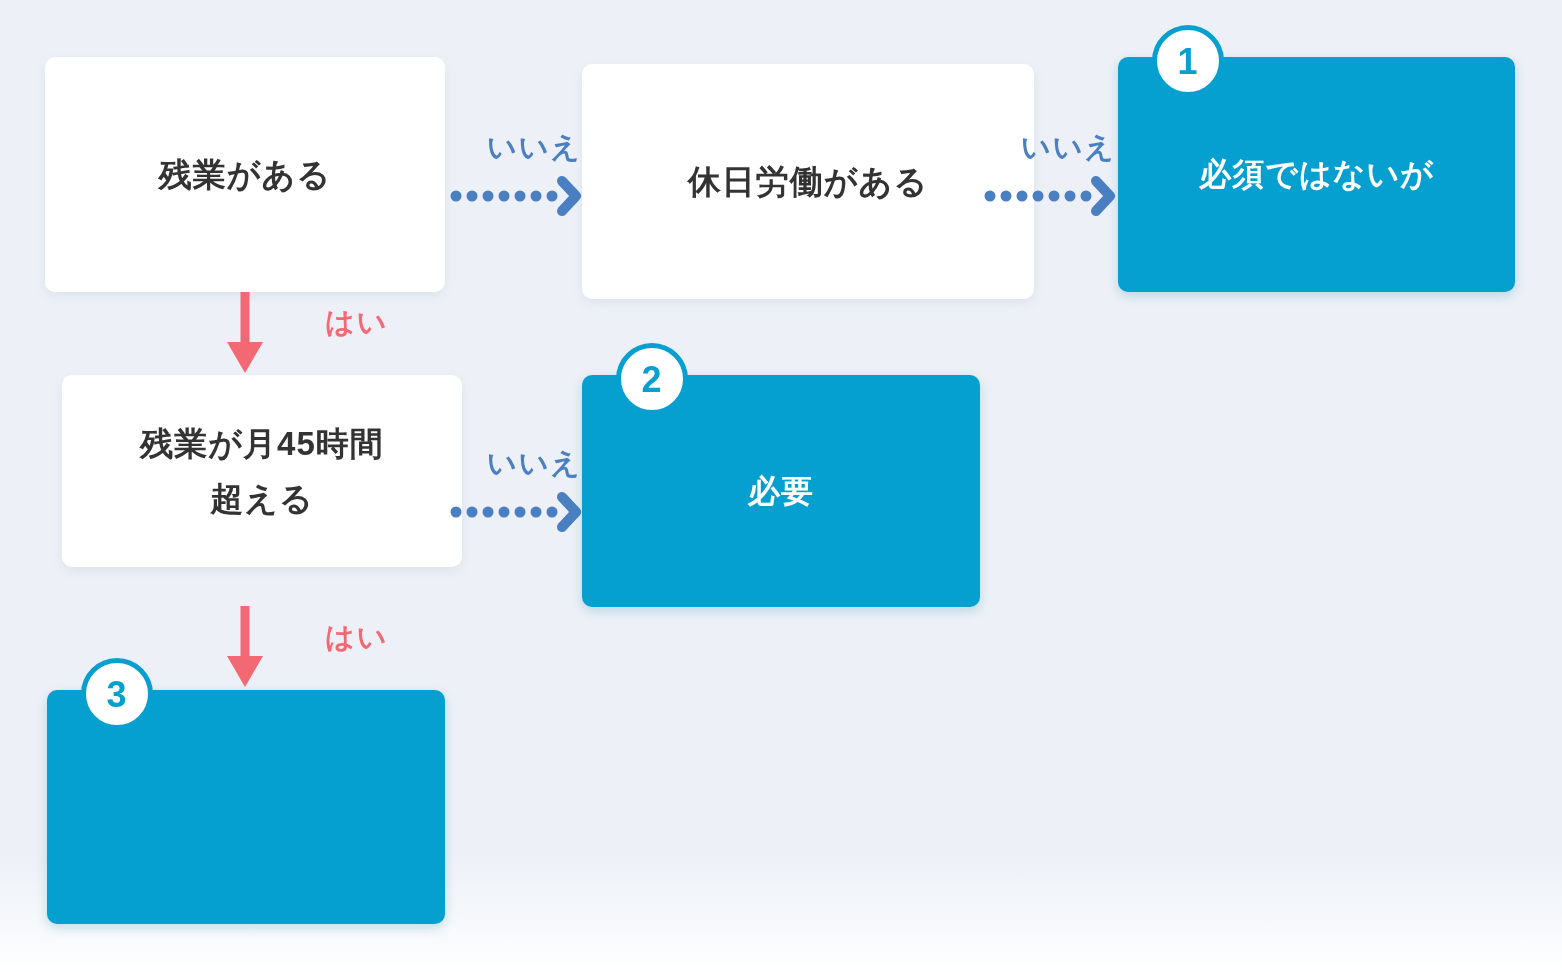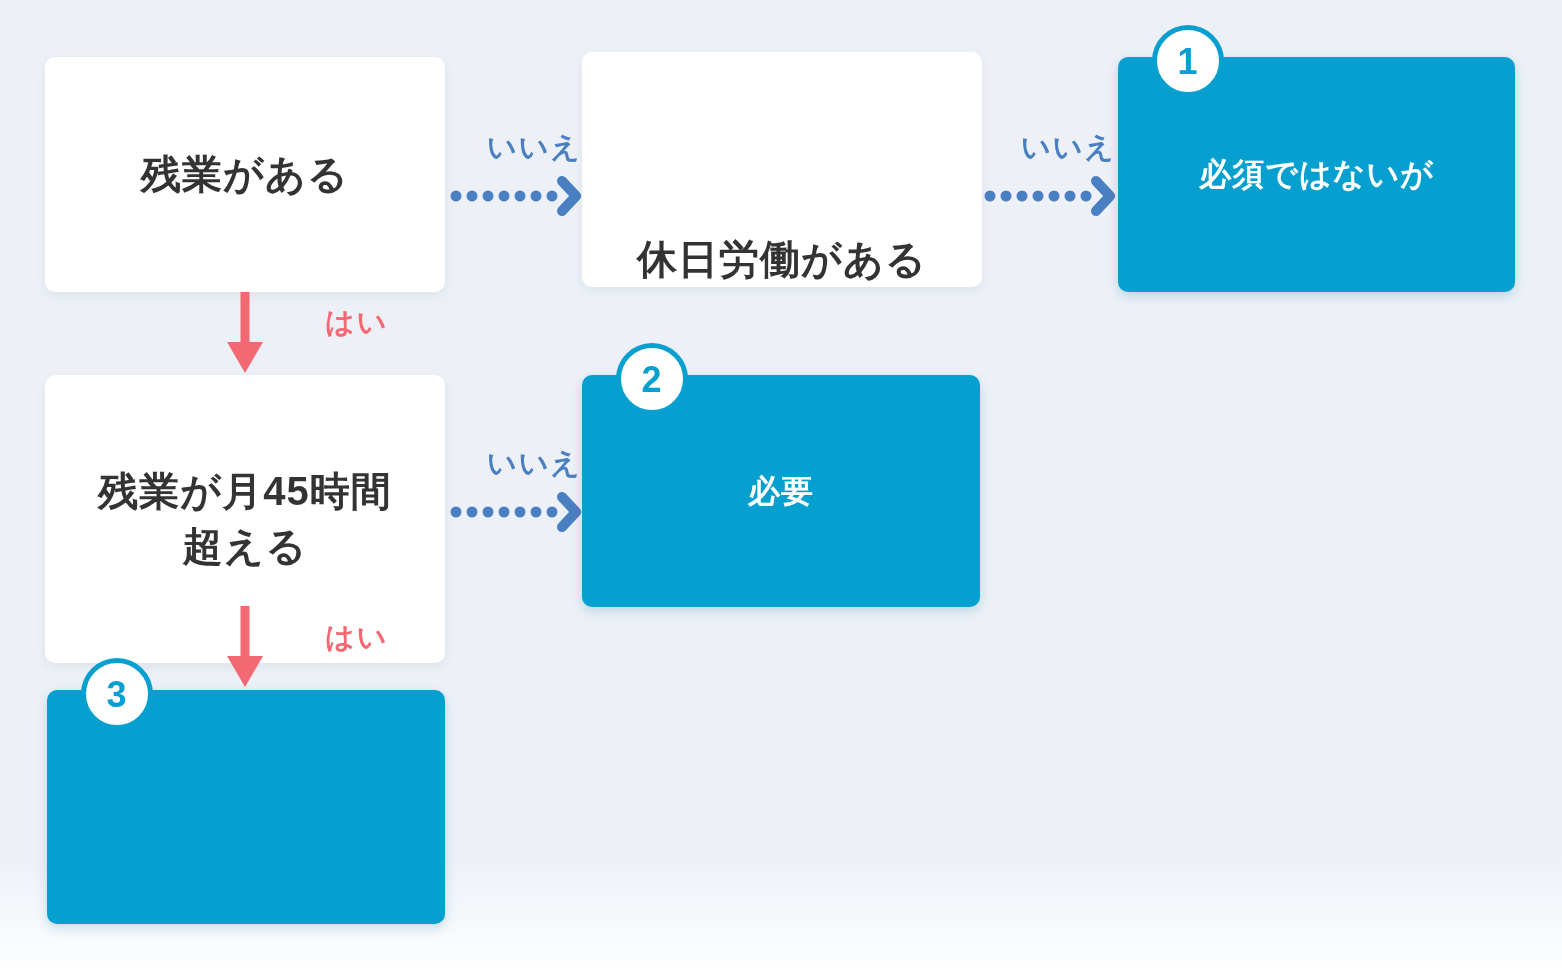--- a/index.html
+++ b/index.html
@@ -20,21 +20,21 @@
     display: flex;
     flex-direction: column;
     align-items: center;
     justify-content: center;
     text-align: center;
   }
   .node.question {
     background: #ffffff;
     box-shadow: 0 4px 12px rgba(40, 70, 110, 0.08);
     color: #333333;
-    font-size: 40px;
+    font-size: 33px;
     font-weight: 600;
     line-height: 55px;
     letter-spacing: 1px;
   }
   .node.result {
     background: #05a0cf;
     box-shadow: 0 4px 12px rgba(5, 120, 160, 0.22);
     color: #ffffff;
     font-size: 32px;
     font-weight: 600;
@@ -85,21 +85,21 @@
         <circle cx="38" cy="22" r="5.5"></circle>
       <circle cx="54" cy="22" r="5.5"></circle>
         <circle cx="70" cy="22" r="5.5"></circle>
         <circle cx="86" cy="22" r="5.5"></circle>
       <circle cx="102" cy="22" r="5.5"></circle>
     </g>
     <path d="M112 7 L126 22 L112 37" fill="none" stroke="#4a80c2" stroke-width="10" stroke-linecap="round" stroke-linejoin="round"></path>
   </svg>
   <div class="edge-label no" style="left:450px; top:128px;">いいえ</div>
 
-  <div class="node question" style="left:582px; top:52px; width:400px; height:235px;justify-content:flex-end;">
+  <div class="node question" style="left:582px; top:64px; width:452px; height:235px;">
     <span>休日労働がある</span>
   </div>
 
   <svg class="arrow" style="left:984px; top:174px;" width="132" height="44" viewBox="0 0 132 44">
     <g fill="#4a80c2">
       <circle cx="6" cy="22" r="5.5"></circle>
         <circle cx="22" cy="22" r="5.5"></circle>
         <circle cx="38" cy="22" r="5.5"></circle>
       <circle cx="54" cy="22" r="5.5"></circle>
         <circle cx="70" cy="22" r="5.5"></circle>
@@ -116,21 +116,21 @@
     </div>
     <span>必須ではないが</span>
   </div>
 
   <svg class="arrow" style="left:225px; top:292px;" width="40" height="82" viewBox="0 0 40 82">
     <rect x="15.5" y="0" width="9" height="54" fill="#f36973"></rect>
     <path d="M2 50 L38 50 L20 81 Z" fill="#f36973"></path>
   </svg>
   <div class="edge-label yes" style="left:278px; top:303px;">はい</div>
 
-  <div class="node question" style="left:45px; top:375px; width:400px; height:288px;">
+  <div class="node question" style="left:62px; top:375px; width:400px; height:192px;">
     <span>残業が月45時間</span>
     <span>超える</span>
   </div>
 
   <svg class="arrow" style="left:450px; top:490px;" width="132" height="44" viewBox="0 0 132 44">
     <g fill="#4a80c2">
       <circle cx="6" cy="22" r="5.5"></circle>
         <circle cx="22" cy="22" r="5.5"></circle>
         <circle cx="38" cy="22" r="5.5"></circle>
       <circle cx="54" cy="22" r="5.5"></circle>

